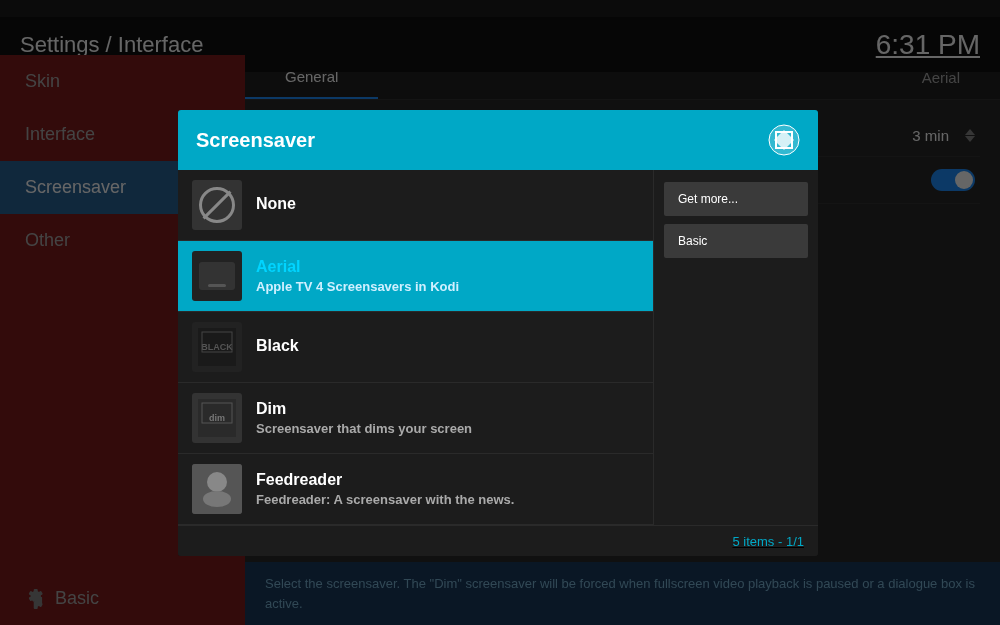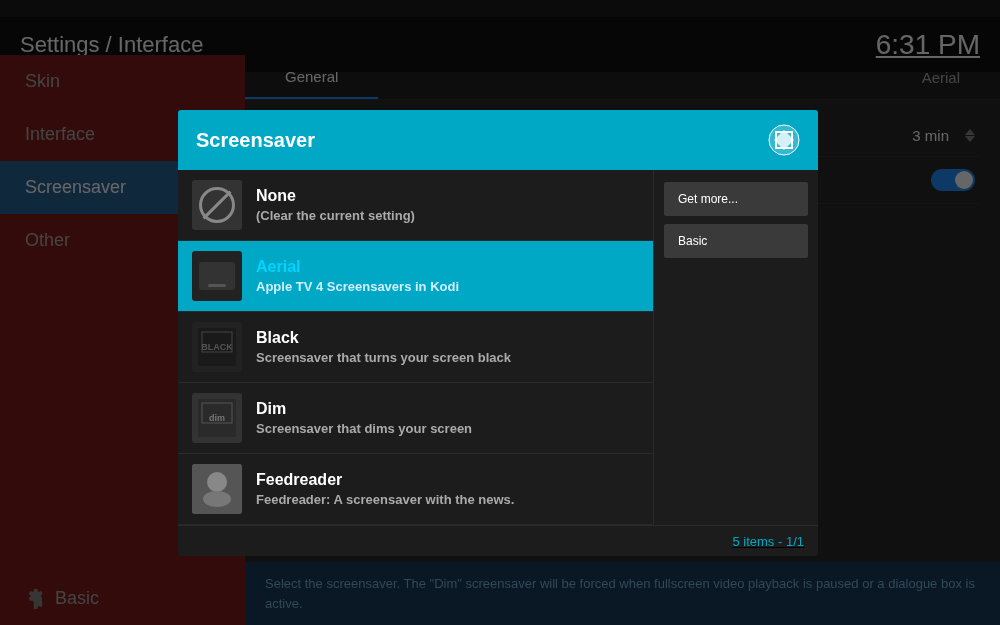--- a/index.html
+++ b/index.html
@@ -447,21 +447,20 @@
   <div class="dialog-body">
 
     <div class="list-panel">
 
       <div class="list-item">
         <div class="list-item-thumb">
           <div class="none-icon"></div>
         </div>
         <div class="list-item-text">
           <div class="list-item-name">None</div>
-          <div class="list-item-desc">(Clear the current setting)</div>
         </div>
       </div>
 
       <div class="list-item selected">
         <div class="list-item-thumb thumb-aerial">
           <div class="appletv-box"></div>
         </div>
         <div class="list-item-text">
           <div class="list-item-name">Aerial</div>
           <div class="list-item-desc">Apple TV 4 Screensavers in Kodi</div>
@@ -471,21 +470,20 @@
       <div class="list-item">
         <div class="list-item-thumb thumb-black">
           <svg width="38" height="38" viewBox="0 0 38 38">
             <rect width="38" height="38" fill="#1a1a1a"></rect>
             <text x="19" y="22" text-anchor="middle" font-size="9" fill="#555" font-family="Arial">BLACK</text>
             <rect x="4" y="4" width="30" height="20" fill="none" stroke="#444" stroke-width="1"></rect>
           </svg>
         </div>
         <div class="list-item-text">
           <div class="list-item-name">Black</div>
-          <div class="list-item-desc">Screensaver that turns your screen black</div>
         </div>
       </div>
 
       <div class="list-item">
         <div class="list-item-thumb thumb-dim">
           <svg width="38" height="38" viewBox="0 0 38 38">
             <rect width="38" height="38" fill="#2a2a2a"></rect>
             <text x="19" y="22" text-anchor="middle" font-size="9" fill="#777" font-family="Arial">dim</text>
             <rect x="4" y="4" width="30" height="20" fill="none" stroke="#555" stroke-width="1"></rect>
           </svg>

